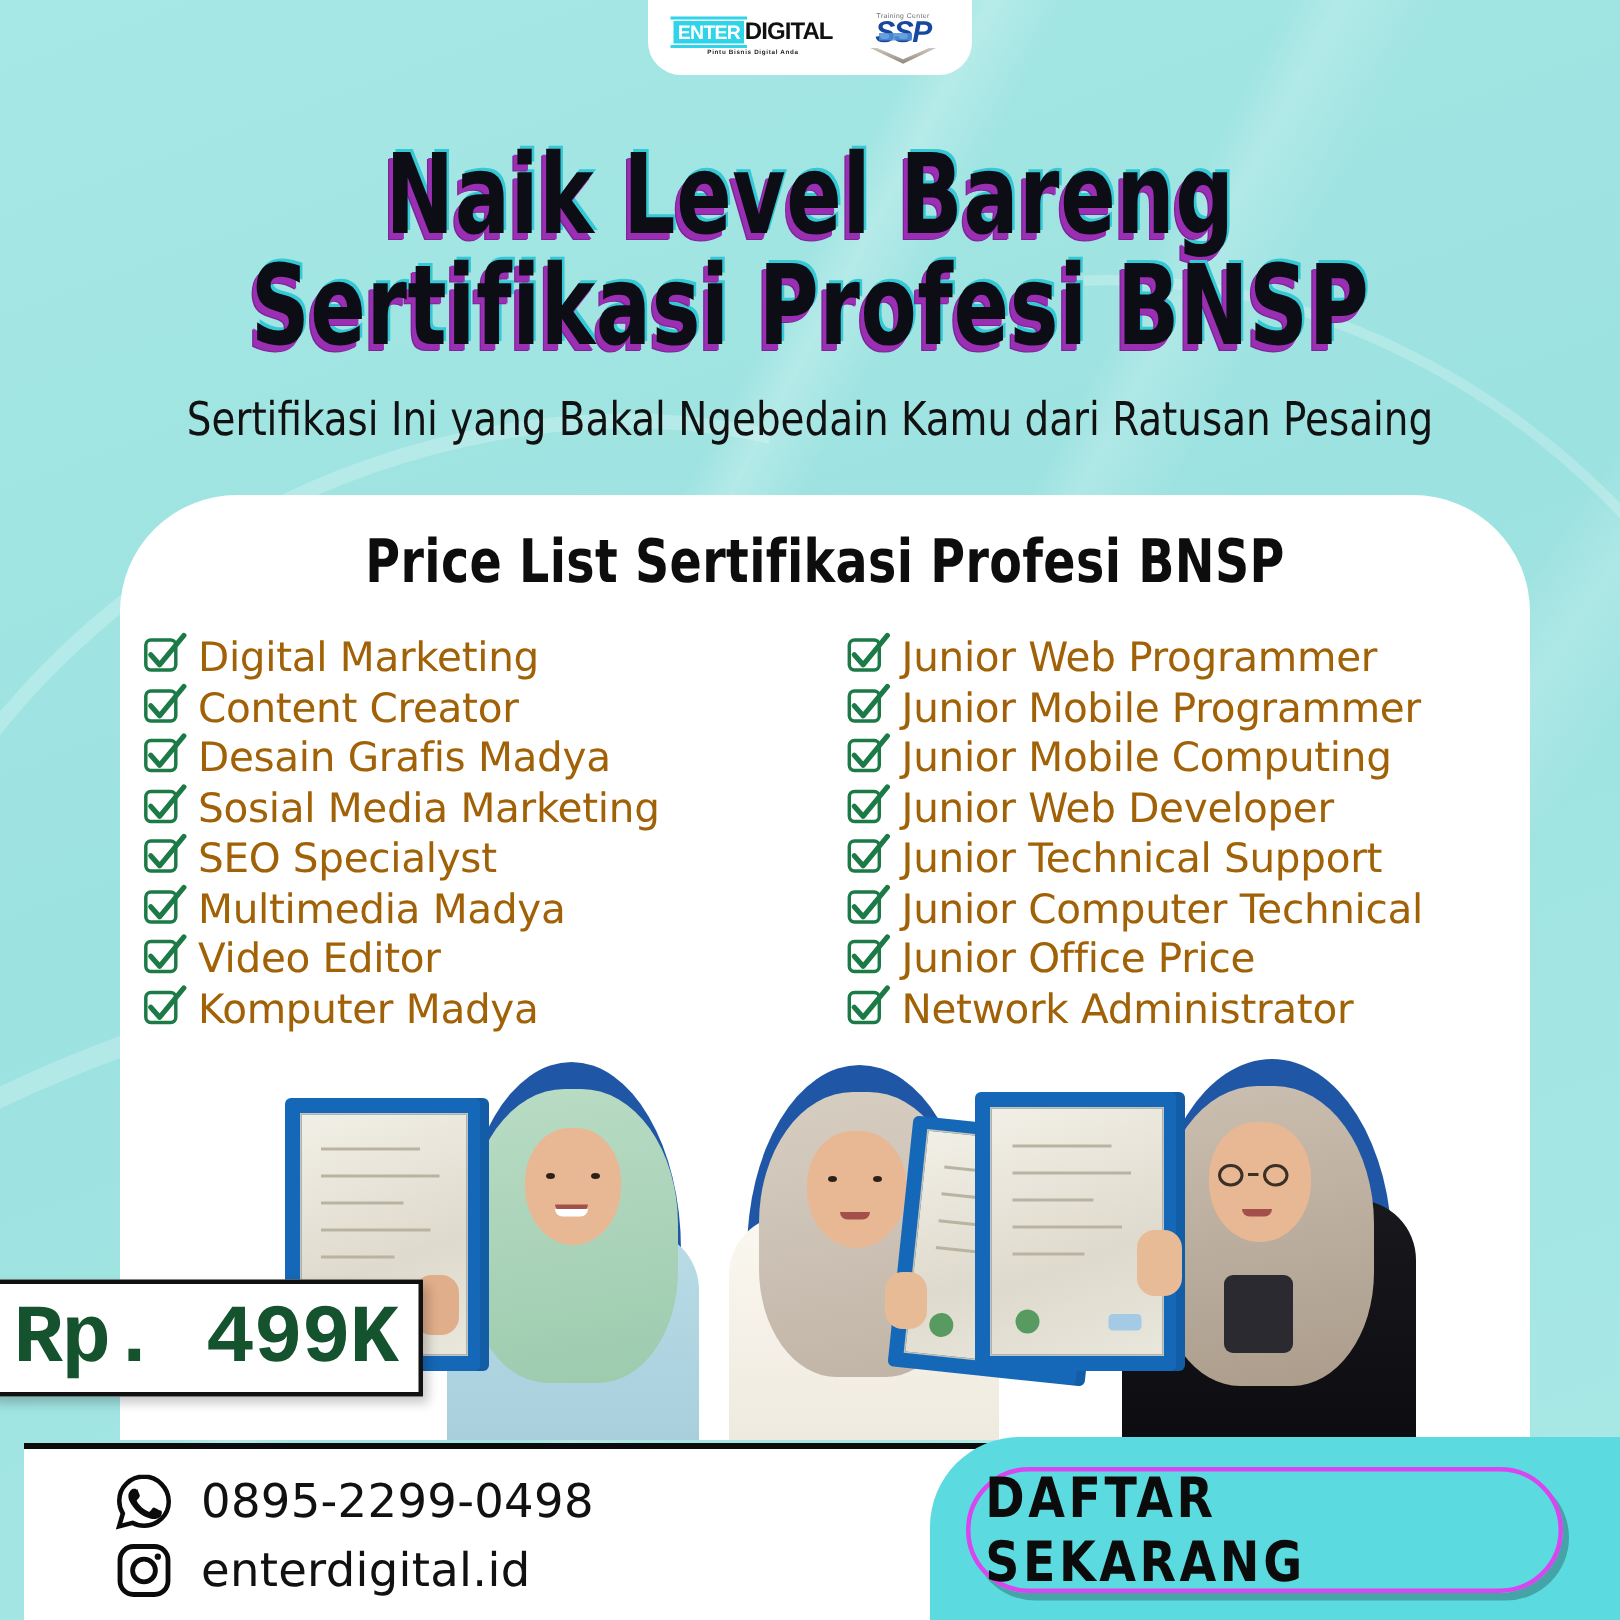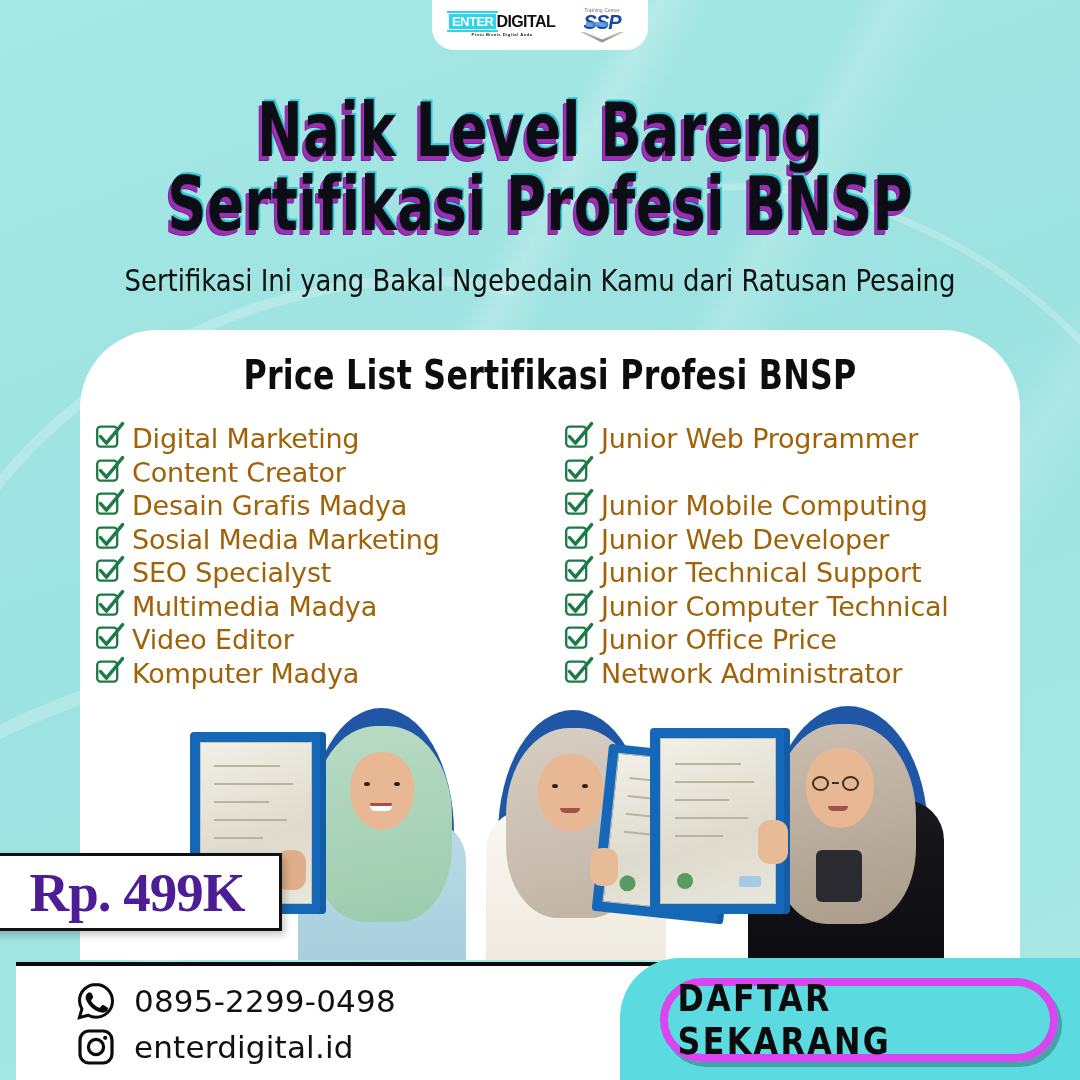--- a/index.html
+++ b/index.html
@@ -152,43 +152,43 @@
   .glassbar{ position:absolute; width:7px; height:2.4px; background:#3a3026;}
 
   
   #price {
     position:absolute; left:-8px; top:853px; width:290px; height:78px;
     background:#ffffff; border:3px solid #111; z-index:7;
     display:flex; align-items:center; justify-content:center;
     box-shadow:3px 4px 7px rgba(0,0,0,.22);
   }
   #price span {
-    font-family:Liberation Serif, serif;
-    font-weight:bold; font-size:55px; color:#4c1d95; letter-spacing:-1px;
+    font-family:Liberation Mono, monospace;
+    font-weight:bold; font-size:55px; color:#14532d; letter-spacing:-1px;
   }
 
   
   #footer {
     position:absolute; left:0; bottom:0; width:1080px; height:118px;
     background:#ffffff; z-index:8; border-top:4px solid #0b0b0b;margin-left:16px;
   }
   #contacts { position:absolute; left:60px; top:12px; }
   .crow { display:flex; align-items:center; height:46px; }
   .crow .ic { width:40px; height:40px; margin-right:18px; flex:0 0 40px;}
   .crow .tx {
     font-size:31px; color:#111; letter-spacing:.2px;
     font-family:"DejaVu Sans","Liberation Sans", sans-serif;
   }
   #ctapanel {
     position:absolute; right:0; bottom:0; width:460px; height:122px;
     background:#5bdbdf; border-radius:60px 0 0 0; z-index:9;
   }
   #ctabtn {
-    position:absolute; left:40px; top:20px; width:398px; height:84px;
-    border:8px solid #d946ef; border-radius:46px;
+    position:absolute; left:24px; top:20px; width:398px; height:84px;
+    border:3px solid #d946ef; border-radius:46px;
     display:flex; align-items:center; justify-content:center;
     box-shadow:4px 5px 0 rgba(0,0,0,.25);
   }
   #ctabtn span {
     font-family:"DejaVu Sans Condensed","Liberation Sans Narrow","Liberation Sans", sans-serif;
     font-weight:bold; font-size:37px; color:#0b0b0b; letter-spacing:2.5px;
     transform:scaleX(.95);
   }
 </style>
 </head>
@@ -311,20 +311,21 @@
             </span>
             <span class="ltext">Junior Web Programmer</span>
           </div>
           <div class="litem">
             <span class="chk">
               <svg viewBox="0 0 32 32">
   <rect x="3.2" y="5.6" width="20" height="20" rx="3.4" ry="3.4" fill="none" stroke="#1c7a46" stroke-width="2.3"></rect>
   <path d="M6.5 15.5 L12.4 22.2 L28.6 2.6" fill="none" stroke="#1c7a46" stroke-width="3.4" stroke-linecap="round" stroke-linejoin="round"></path>
 </svg>
             </span>
+            <span class="ltext">Junior Mobile Programmer</span>
           </div>
           <div class="litem">
             <span class="chk">
               <svg viewBox="0 0 32 32">
   <rect x="3.2" y="5.6" width="20" height="20" rx="3.4" ry="3.4" fill="none" stroke="#1c7a46" stroke-width="2.3"></rect>
   <path d="M6.5 15.5 L12.4 22.2 L28.6 2.6" fill="none" stroke="#1c7a46" stroke-width="3.4" stroke-linecap="round" stroke-linejoin="round"></path>
 </svg>
             </span>
             <span class="ltext">Junior Mobile Computing</span>
           </div>

